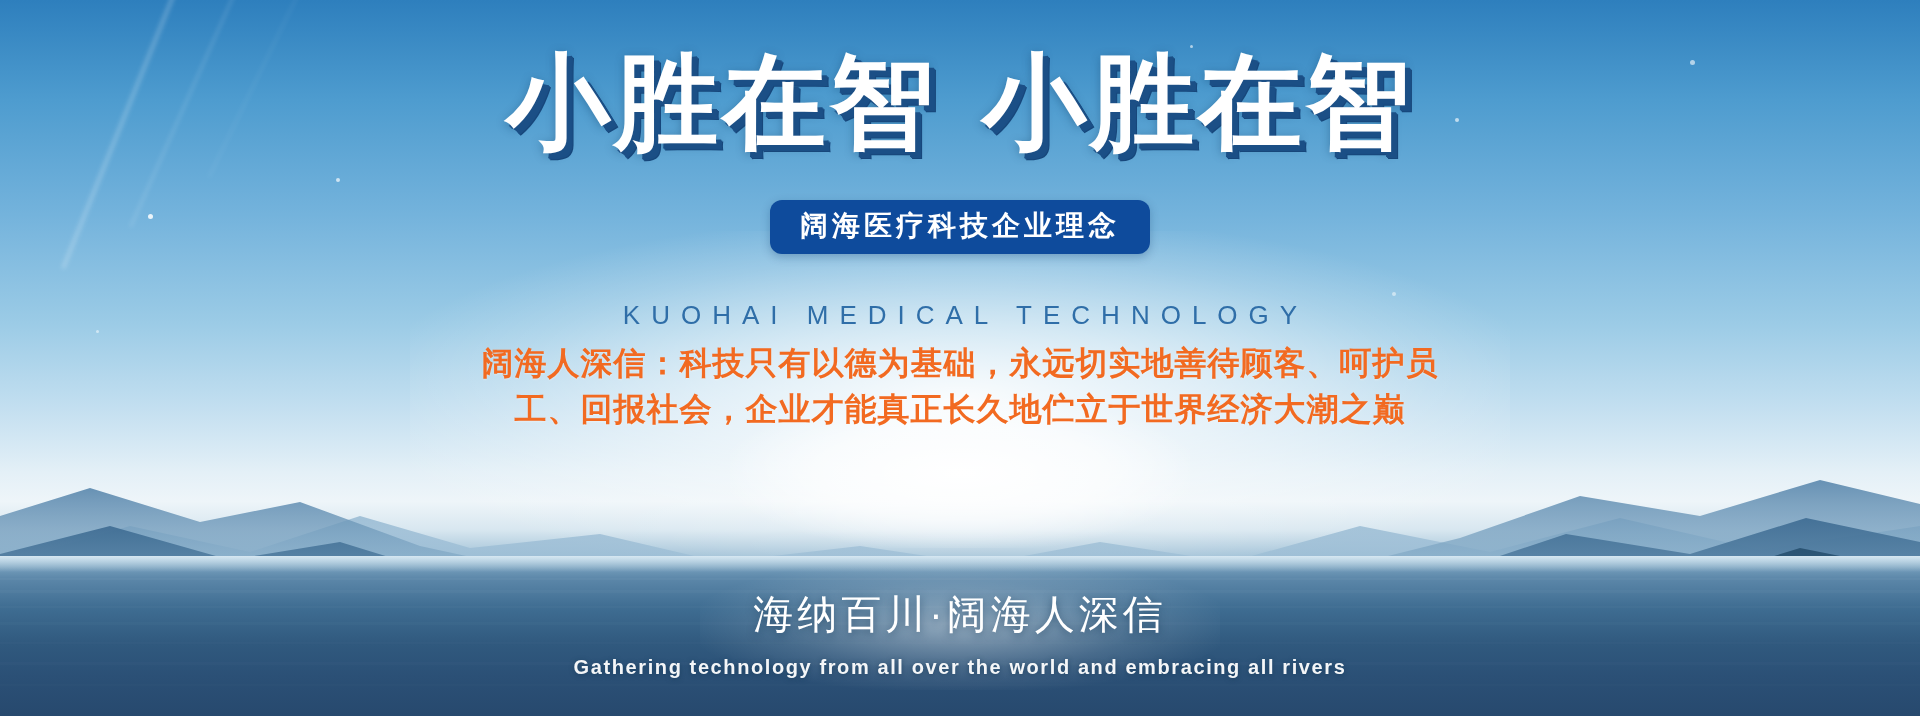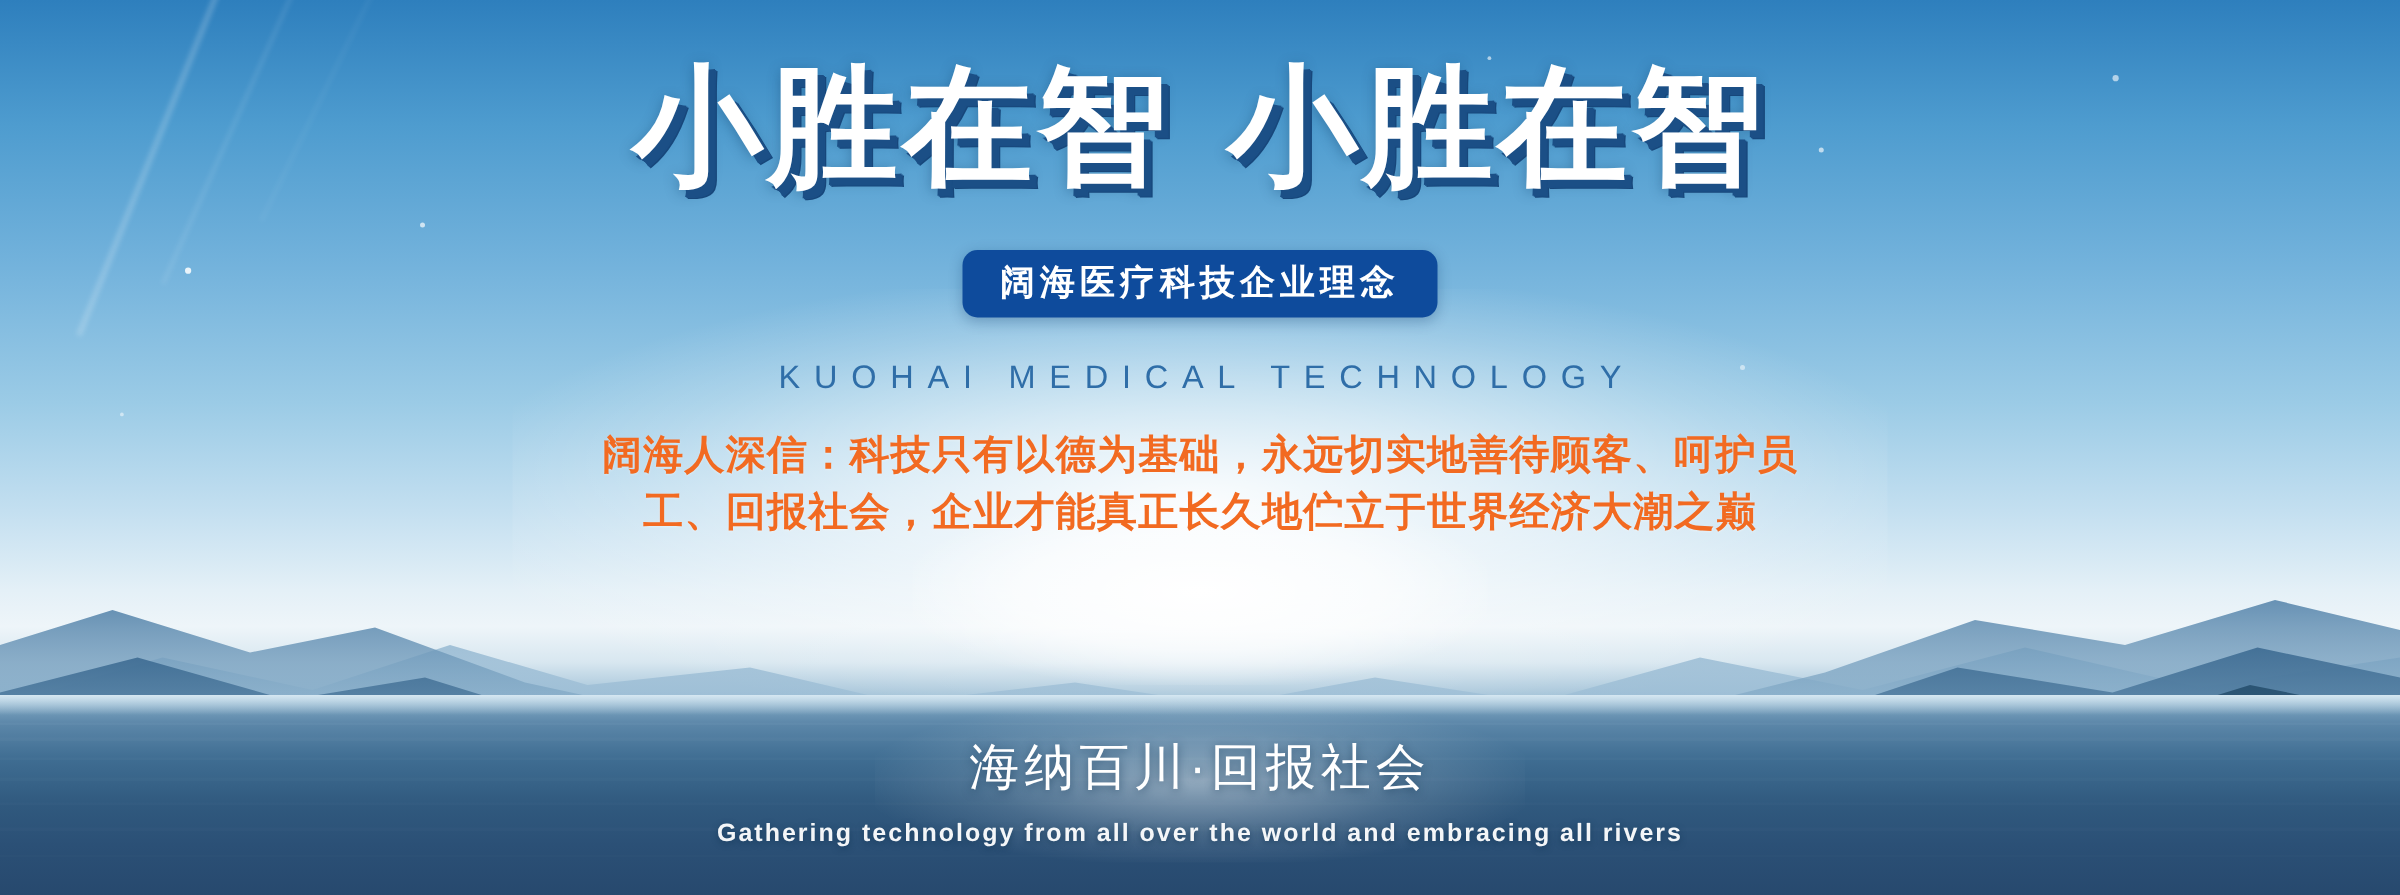--- a/index.html
+++ b/index.html
@@ -51,21 +51,21 @@
 
   .badge-wrap{position:absolute;left:0;top:200px;width:100%;display:flex;justify-content:center;}
   .badge{
     background:#0e4b9c;border-radius:12px;
     padding:10px 30px 12px;
     color:#ffffff;font-size:28px;font-weight:700;letter-spacing:4px;line-height:1.15;
     box-shadow:0 3px 10px rgba(10,50,100,.28);
   }
 
   .subtitle{
-    position:absolute;left:0;top:286px;width:100%;text-align:center;
+    position:absolute;left:0;top:300px;width:100%;text-align:center;
     color:#2f6ea8;font-size:26px;letter-spacing:11px;font-weight:400;
     text-indent:11px;
   }
 
   .para{
     position:absolute;left:0;top:340px;width:100%;text-align:center;
     color:#f26a21;font-size:32px;font-weight:700;line-height:1.44;letter-spacing:1px;
     text-shadow:0 1px 2px rgba(255,255,255,.35);
   }
   .para .ln{display:block;}
@@ -162,18 +162,18 @@
     </div>
 
     <div class="subtitle">KUOHAI  MEDICAL  TECHNOLOGY</div>
 
     <div class="para">
       <span class="ln">阔海人深信：科技只有以德为基础，永远切实地善待顾客、呵护员</span>
       <span class="ln">工、回报社会，企业才能真正长久地伫立于世界经济大潮之巅</span>
     </div>
 
     <div class="bottom">
-      <div class="cn">海纳百川·回报社会</div>
+      <div class="cn">海纳百川·阔海人深信</div>
       <div class="en">Gathering technology from all over the world and embracing all rivers</div>
     </div>
 
   </div>
 </div>
 
 </body></html>

